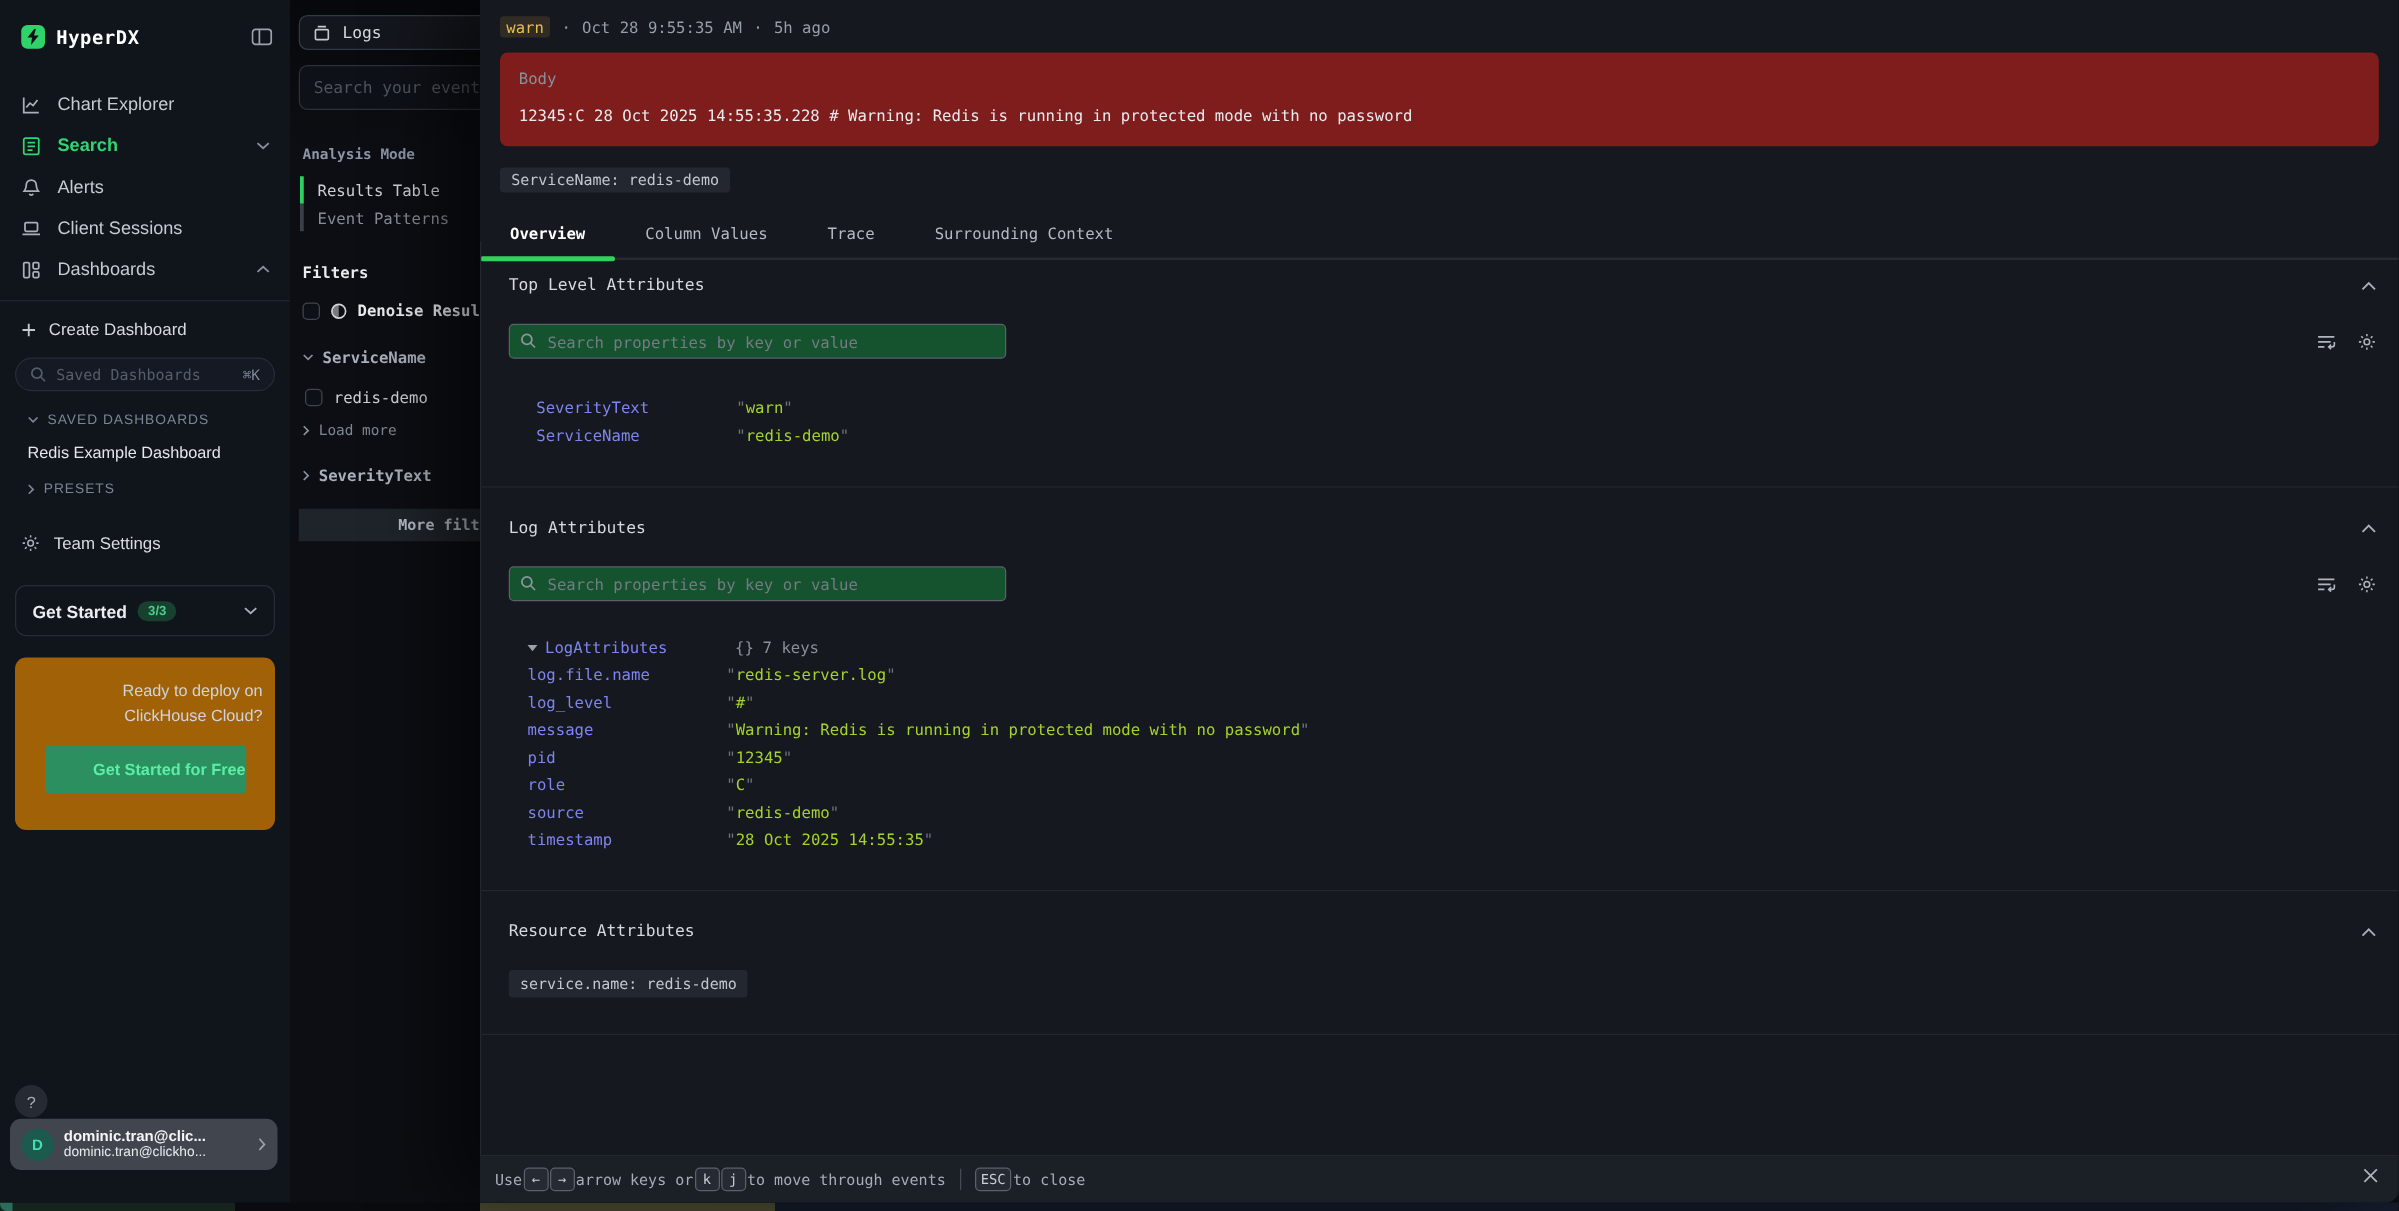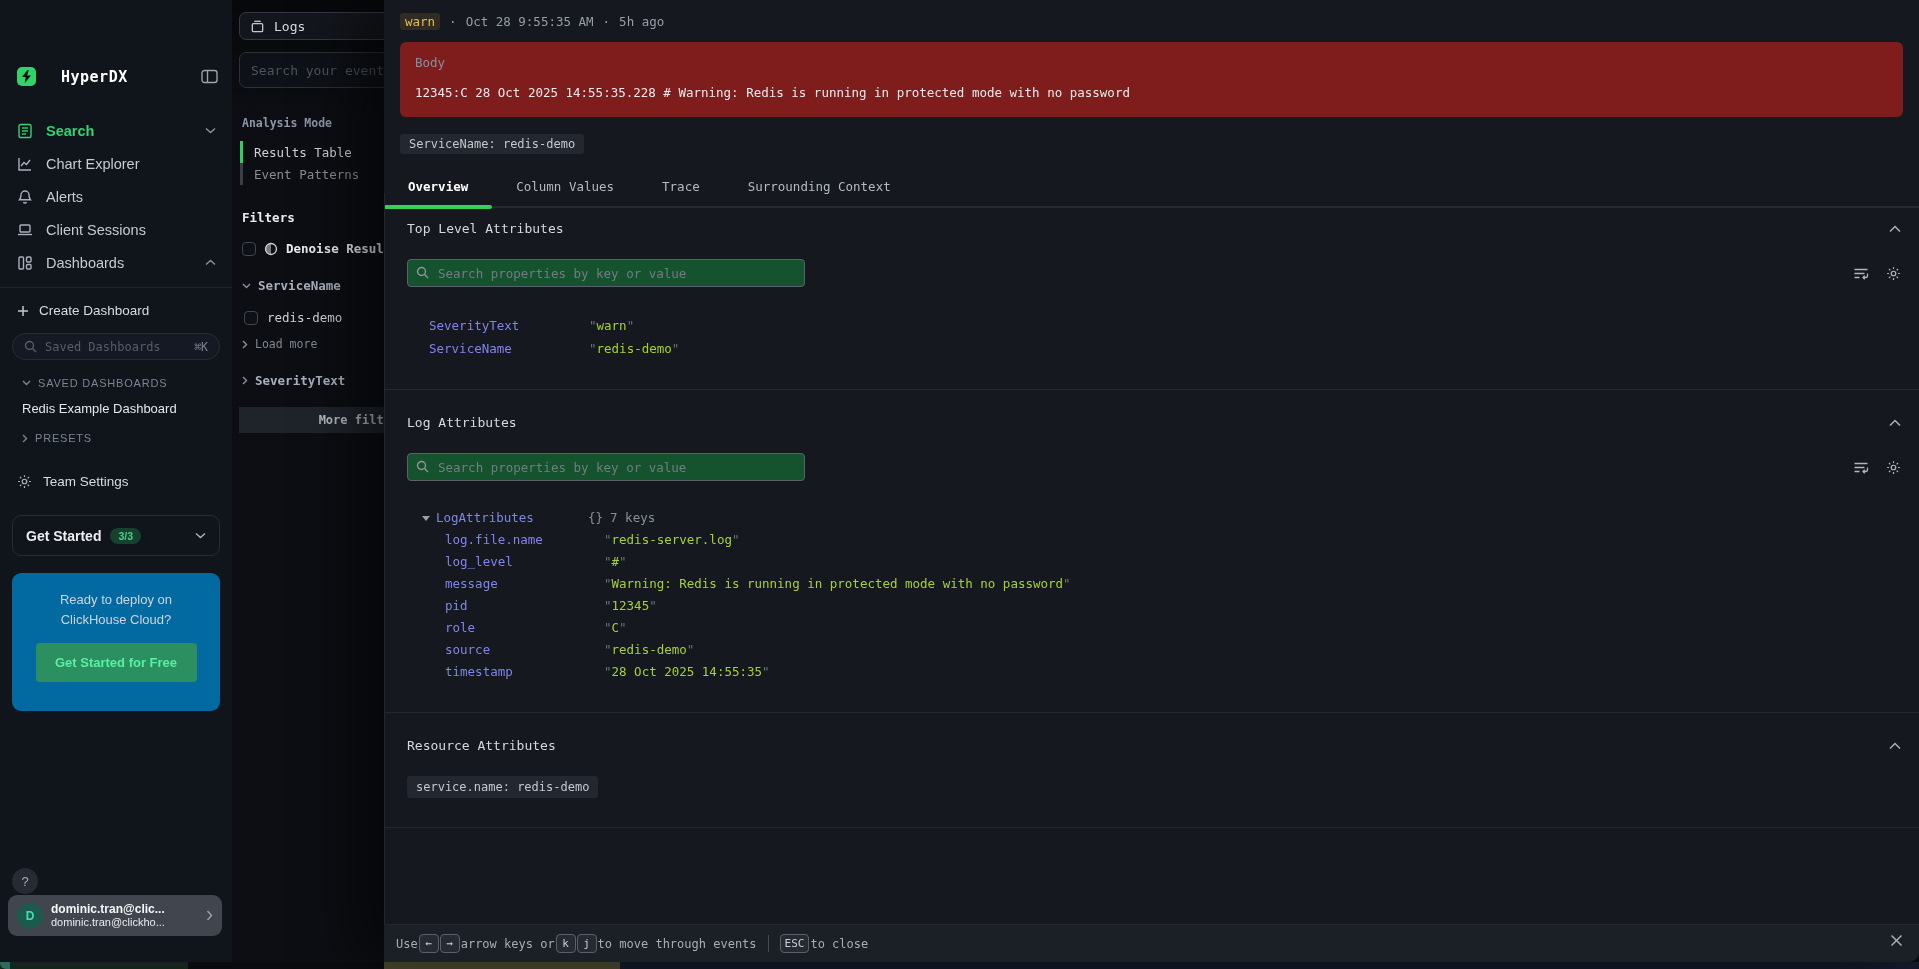--- a/index.html
+++ b/index.html
@@ -16,21 +16,21 @@
   .behind .seg { position:absolute; top:0; height:7px; }
   .b1 { left:0; width:188px; background:#15241d; }
   .b2 { left:188px; width:196px; background:#090b0e; }
   .b3 { left:384px; width:236px; background:#4e4d33; }
   .b4 { left:620px; right:0; background:#141b2b; }
   .bcorner { position:absolute; left:0; top:0; width:10px; height:7px; background:#2b6b59; border-bottom-left-radius:6px; }
 
   
   .sidebar { position:absolute; left:0; top:0; width:232px; height:962px; background:#10141b; z-index:2; }
   .sans { font-family:"Liberation Sans","DejaVu Sans",sans-serif; }
-  .logo-row { display:flex; align-items:center; gap:25px; padding:20px 14px 0 17px;margin-top:47px; }
+  .logo-row { display:flex; align-items:center; gap:9px; padding:20px 14px 0 17px; }
   .logo-badge { width:19px; height:19px; border-radius:5px; background:#2fd36a; display:flex; align-items:center; justify-content:center; flex:none; }
   .brand { font-weight:bold; font-size:15px; color:#ffffff; letter-spacing:.5px; }
   .collapse-btn { margin-left:auto; color:#9aa1ab; cursor:pointer; }
 
   .nav { margin-top:28px; }
   .nav-item { display:flex; align-items:center; gap:13px; height:33px; padding:0 16px 0 17px; font-size:14.5px; color:#c6cad1; cursor:pointer; }
   .nav-item .nicon { color:#aab0b9; flex:none; }
   .nav-item.active { color:#2fd573; font-weight:bold; }
   .nav-item.active .nicon { color:#2fd573; }
   .nav-chevron { margin-left:auto; color:#8a9099; }
@@ -47,21 +47,21 @@
   .saved-item { margin:12px 0 0 22px; font-size:13px; color:#e4e7eb; cursor:pointer; }
 
   .team-row { display:flex; gap:11px; align-items:center; margin:30px 0 0 17px; font-size:13.5px; color:#d8dbe0; cursor:pointer; }
   .team-row .nicon { color:#aab0b9; }
 
   .getstarted { margin:26px 12px 0; height:41px; border:1px solid #262b34; border-radius:9px; display:flex; align-items:center; gap:9px; padding:0 13px; cursor:pointer; }
   .gs-label { font-weight:bold; font-size:14px; color:#eceef1; }
   .gs-badge { background:#17402e; color:#43d389; font-size:10.5px; font-weight:bold; padding:2px 8px; border-radius:9px; }
   .gs-chevron { margin-left:auto; color:#aab0b9; }
 
-  .promo { margin:17px 12px 0; background:#0369a1; border-radius:9px; padding:17px 10px 16px; text-align:center; }
+  .promo { margin:17px 12px 0; background:#a16207; border-radius:9px; padding:17px 10px 16px; text-align:right; }
   .promo-line { font-size:13px; color:#cfd4da; line-height:20px; }
   .promo-btn { margin:13px auto 13px; width:161px; background:#2c8f60; color:#59efa6; font-weight:bold; font-size:13px; border-radius:4px; padding:12px 0; cursor:pointer; }
 
   .help-btn { position:absolute; left:12px; bottom:68px; width:26px; height:26px; border-radius:50%; background:#262b33; color:#a7adb6; display:flex; align-items:center; justify-content:center; font-size:13px; cursor:pointer; }
   .user-chip { position:absolute; left:8px; right:10px; bottom:26px; height:41px; background:#40454e; border-radius:9px; display:flex; align-items:center; gap:8px; padding:0 9px; cursor:pointer; }
   .avatar { width:26px; height:26px; border-radius:50%; background:#1d5a4e; color:#3fe0b0; font-weight:bold; font-size:12px; display:flex; align-items:center; justify-content:center; flex:none; }
   .user-name { font-weight:bold; font-size:12px; color:#f4f6f8; line-height:14px; white-space:nowrap; }
   .user-email { font-size:11px; color:#e8ebee; line-height:13px; white-space:nowrap; }
   .user-chevron { margin-left:auto; color:#9aa0a9; }
 
@@ -120,21 +120,21 @@
   .kv-val::before, .kv-val::after { content:'"'; color:#6d737b; }
   .divider { border-top:1px solid #23272e; margin-top:29px; }
 
   .tree { margin:26px 0 0 37px; }
   .tree-root { display:flex; align-items:center; line-height:22px; font-size:12.5px; cursor:pointer; }
   .tree-root-cell { display:flex; align-items:center; width:166px; flex:none; }
   .caret-down { width:0; height:0; border-left:4px solid transparent; border-right:4px solid transparent; border-top:5px solid #9aa0a8; margin-right:6px; }
   .tree-root-key { color:#7f85ee; }
   .tree-meta { color:#8a9099; }
   .tree-meta .braces { margin-right:7px; }
-  .tree-kids { margin-left:23px; }
+  .tree-kids { }
   .tree-row { display:flex; line-height:22px; font-size:12.5px; }
   .tree-key { width:159px; color:#7f85ee; flex:none; cursor:pointer; }
 
   .res-tag { display:inline-block; margin:23px 0 0 22px; background:#23272f; border-radius:3px; padding:4px 9px; font-size:12px; color:#c3c8cf; }
 
   .drawer-footer { position:absolute; left:0; right:0; bottom:0; height:38px; background:#1b1f26; border-top:1px solid #23272e; border-radius:0 0 10px 0; display:flex; align-items:center; padding:0 12px; gap:1px; font-size:12px; color:#a7adb6; }
   kbd { height:19px; min-width:20px; padding:0 4px; border:1px solid #5a616b; border-radius:4px; background:#262b33; color:#c9ced5; font-size:11px; display:inline-flex; align-items:center; justify-content:center; font-family:inherit; }
   .footer-vr { width:1px; height:17px; background:#454b54; margin:0 10px; }
   .footer-close { position:absolute; right:15px; top:8px; color:#aeb4bb; cursor:pointer; }
 </style>
@@ -159,44 +159,44 @@
     <span class="brand" style="font-family:'DejaVu Sans Mono',monospace">HyperDX</span>
     <span class="collapse-btn">
       <svg width="17" height="15" viewBox="0 0 17 15" fill="none" stroke="currentColor" stroke-width="1.4">
           <rect x="1" y="1.5" width="15" height="12" rx="2.5"></rect>
           <line x1="6.5" y1="1.5" x2="6.5" y2="13.5"></line>
         </svg>
     </span>
   </div>
 
   <div class="nav">
+    <div class="nav-item">
+      <span class="nicon">
+        <svg width="16" height="16" viewBox="0 0 16 16" fill="none" stroke="currentColor" stroke-width="1.4">
+            <path d="M2 2v12h12"></path>
+            <polyline points="4,10 7,6.5 9.5,8.5 13,4"></polyline>
+          </svg>
+      </span>
+      <span>Chart Explorer</span>
+    </div>
     <div class="nav-item active">
       <span class="nicon">
         <svg width="16" height="16" viewBox="0 0 16 16" fill="none" stroke="currentColor" stroke-width="1.4">
             <rect x="2" y="1.5" width="12" height="13" rx="1.5"></rect>
             <line x1="5" y1="5" x2="11" y2="5"></line>
             <line x1="5" y1="8" x2="11" y2="8"></line>
             <line x1="5" y1="11" x2="9" y2="11"></line>
           </svg>
       </span>
       <span>Search</span>
       <span class="nav-chevron">
         <svg width="11" height="7" viewBox="0 0 11 7" fill="none" stroke="currentColor" stroke-width="1.5">
             <polyline points="1,1.5 5.5,5.5 10,1.5"></polyline>
           </svg>
       </span>
-    </div>
-    <div class="nav-item">
-      <span class="nicon">
-        <svg width="16" height="16" viewBox="0 0 16 16" fill="none" stroke="currentColor" stroke-width="1.4">
-            <path d="M2 2v12h12"></path>
-            <polyline points="4,10 7,6.5 9.5,8.5 13,4"></polyline>
-          </svg>
-      </span>
-      <span>Chart Explorer</span>
     </div>
     <div class="nav-item">
       <span class="nicon">
         <svg width="16" height="16" viewBox="0 0 16 16" fill="none" stroke="currentColor" stroke-width="1.4">
             <path d="M8 2a4 4 0 0 1 4 4c0 3 1 4 1.6 4.8H2.4C3 10 4 9 4 6a4 4 0 0 1 4-4z"></path>
             <path d="M6.5 13a1.6 1.6 0 0 0 3 0"></path>
           </svg>
       </span>
       <span>Alerts</span>
     </div>

